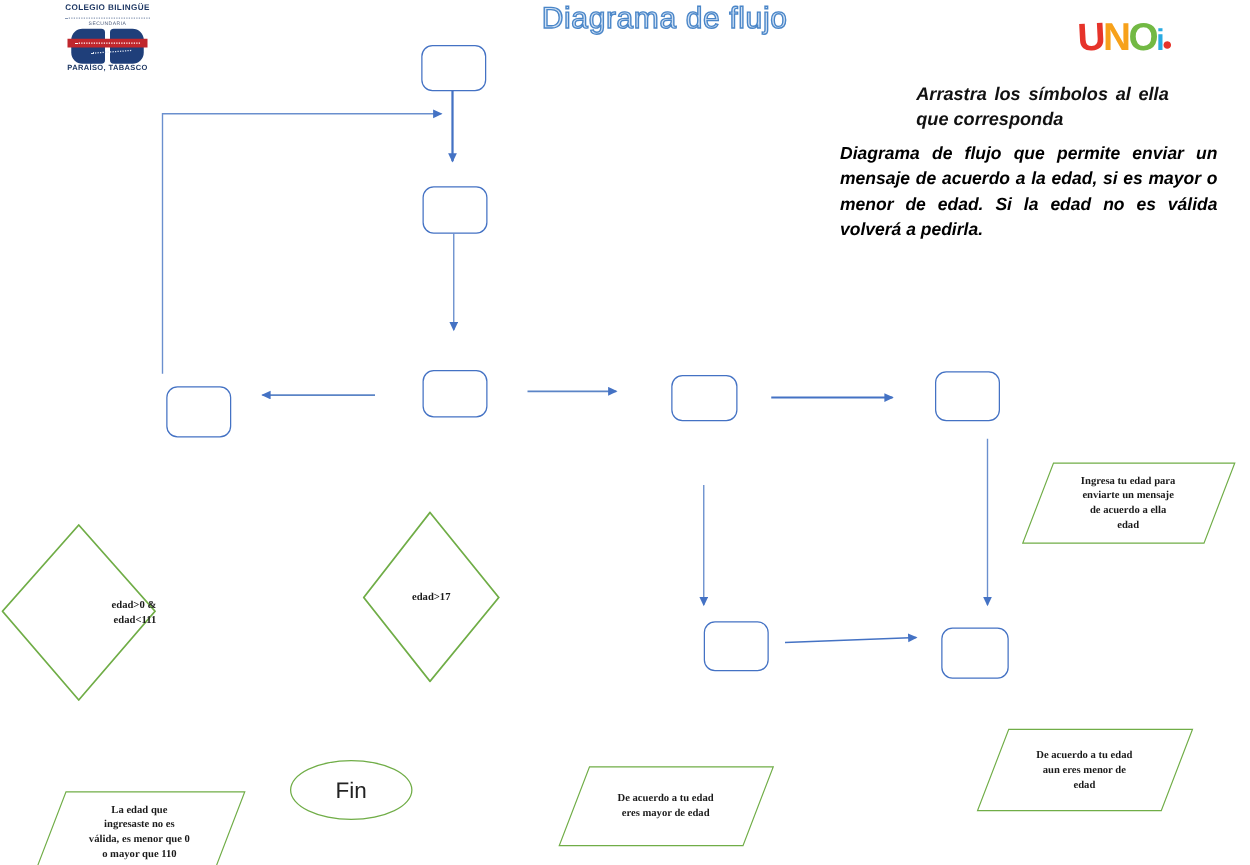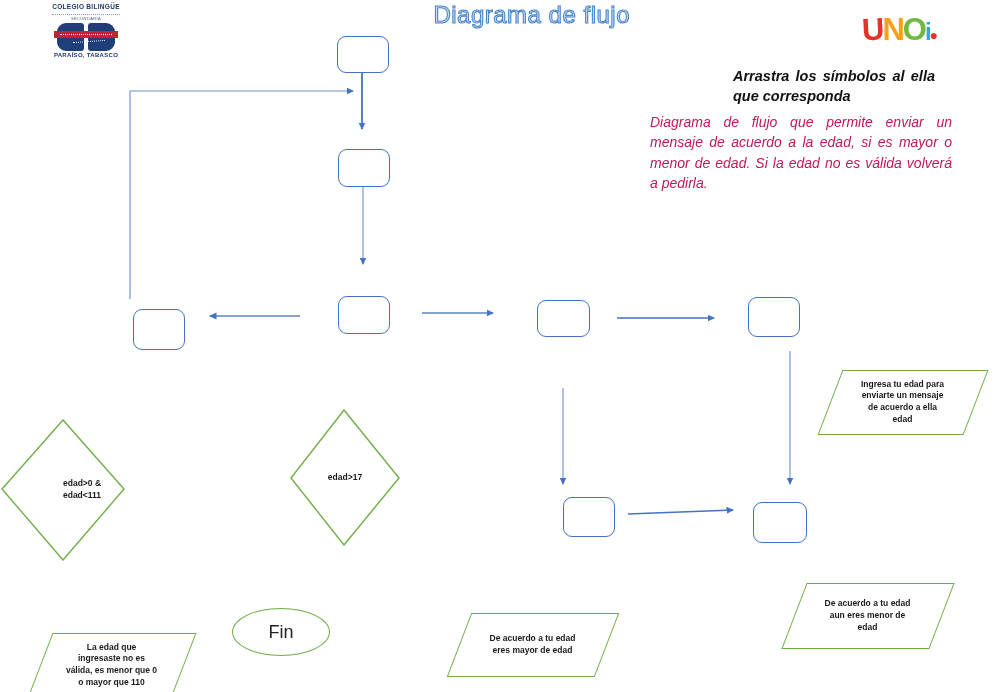--- a/index.html
+++ b/index.html
@@ -27,32 +27,32 @@
   .unoi .l0{color:#e6332a;transform:rotate(-3deg);}
   .unoi .l1{color:#f7a11a;}
   .unoi .l2{color:#72b944;}
   .unoi .l3{color:#29abe2;font-size:24px;}
   .unoi .dot{color:#e6332a;font-size:14px;}
 
   
   .instr-heading{position:absolute;left:733px;top:66px;width:202px;
                  font-size:14.5px;font-weight:bold;font-style:italic;
                  text-align:justify;line-height:1.4;color:#111;}
-  .instr-body{position:absolute;left:650px;top:112px;width:302px;
+  .instr-body{position:absolute;left:672px;top:112px;width:302px;
               font-size:14px;font-style:italic;text-align:justify;
-              line-height:1.45;color:#be185d;}
+              line-height:1.45;color:#000000;font-weight:bold;}
 
   
   .flow-svg{position:absolute;left:0;top:0;width:1000px;height:692px;pointer-events:none;}
 
   
   .drop-box{position:absolute;border:1.6px solid #4472c4;border-radius:9px;background:#ffffff;}
 
   
-  .shape{position:absolute;}
+  .shape{position:absolute;font-family:Liberation Serif, serif;}
   .shape-label{position:absolute;left:0;top:50%;transform:translateY(-50%);width:100%;
                font-size:8.5px;font-weight:bold;line-height:1.4;text-align:center;
                white-space:pre-line;color:#1a1a1a;}
   .skew-par{position:absolute;border:1.5px solid #70ad47;background:#ffffff;}
   .ellipse{position:absolute;border:1.5px solid #70ad47;border-radius:50%;background:#ffffff;
            display:flex;align-items:center;justify-content:center;}
   .ellipse .term-label{font-size:18px;font-weight:400;color:#222;}
 </style>
 </head>
 <body>
@@ -106,21 +106,21 @@
   <div class="drop-box" style="left:338px;top:296px;width:50px;height:36px;"></div>
   <div class="drop-box" style="left:537px;top:300px;width:51px;height:35px;"></div>
   <div class="drop-box" style="left:748px;top:297px;width:50px;height:38px;"></div>
   <div class="drop-box" style="left:563px;top:497px;width:50px;height:38px;"></div>
   <div class="drop-box" style="left:753px;top:502px;width:52px;height:39px;"></div>
 
   <div class="shape" style="left:1px;top:419px;width:124px;height:142px;">
     <svg width="124" height="142" viewBox="0 0 124 142">
       <polygon points="62,1 123,70 62,141 1,70" fill="#ffffff" stroke="#70ad47" stroke-width="1.4"></polygon>
     </svg>
-    <div class="shape-label" style="text-align:center;padding-left:38px;box-sizing:border-box;">edad&gt;0 &amp;
+    <div class="shape-label" style="text-align:right;padding-left:38px;box-sizing:border-box;">edad&gt;0 &amp;
 edad&lt;111</div>
   </div>
 
   <div class="shape" style="left:290px;top:409px;width:110px;height:137px;">
     <svg width="110" height="137" viewBox="0 0 110 137">
       <polygon points="54,1 109,69 54,136 1,69" fill="#ffffff" stroke="#70ad47" stroke-width="1.4"></polygon>
     </svg>
     <div class="shape-label">edad&gt;17</div>
   </div>
 

